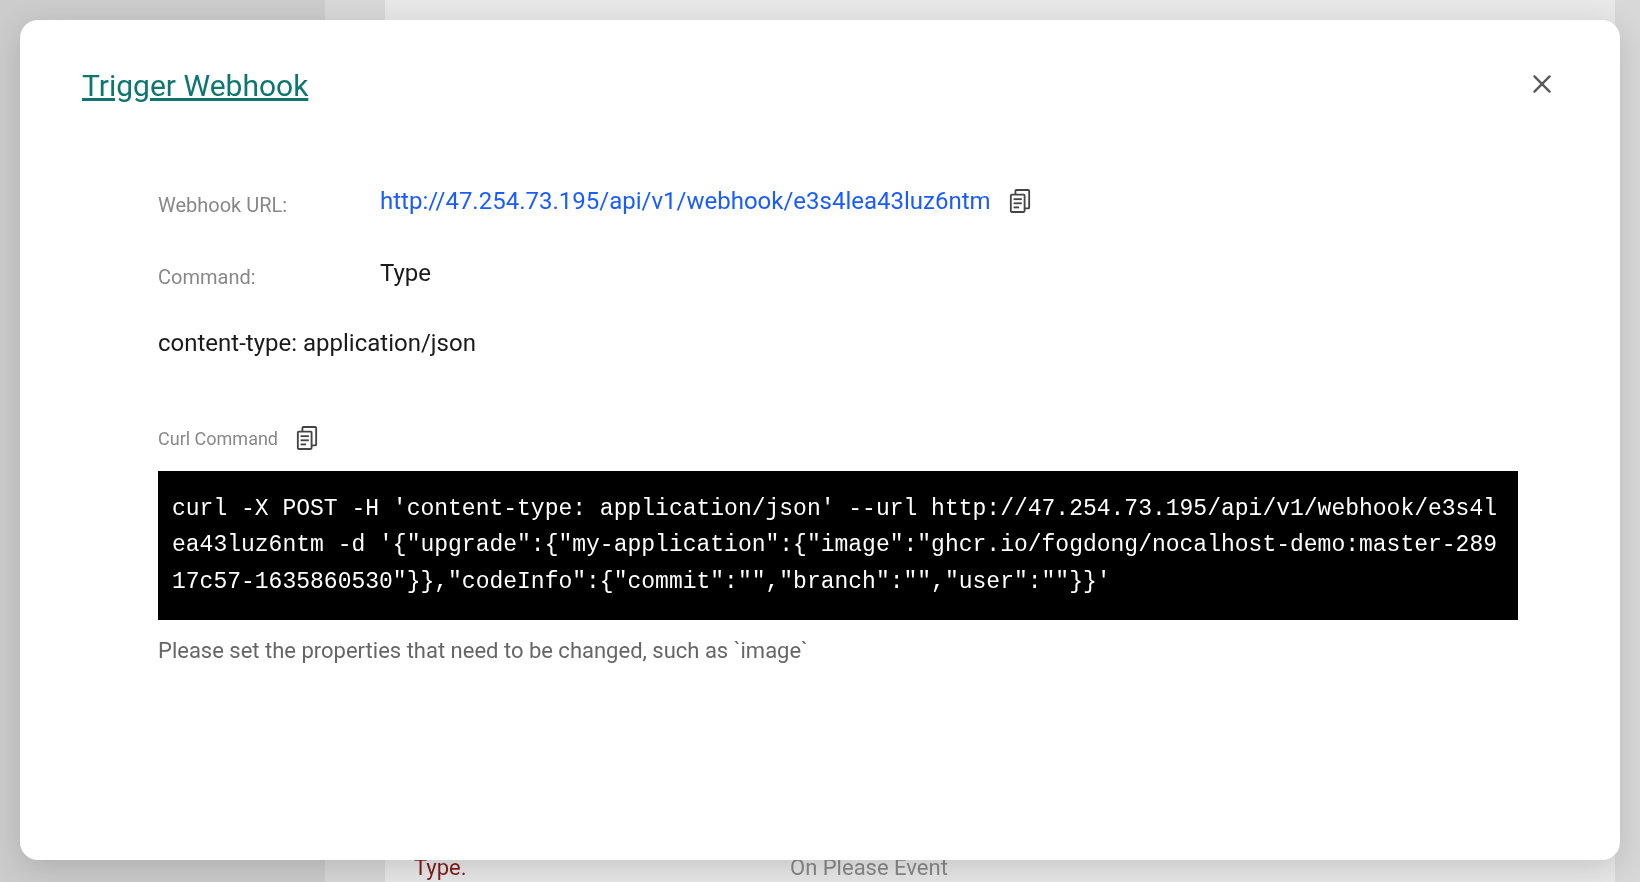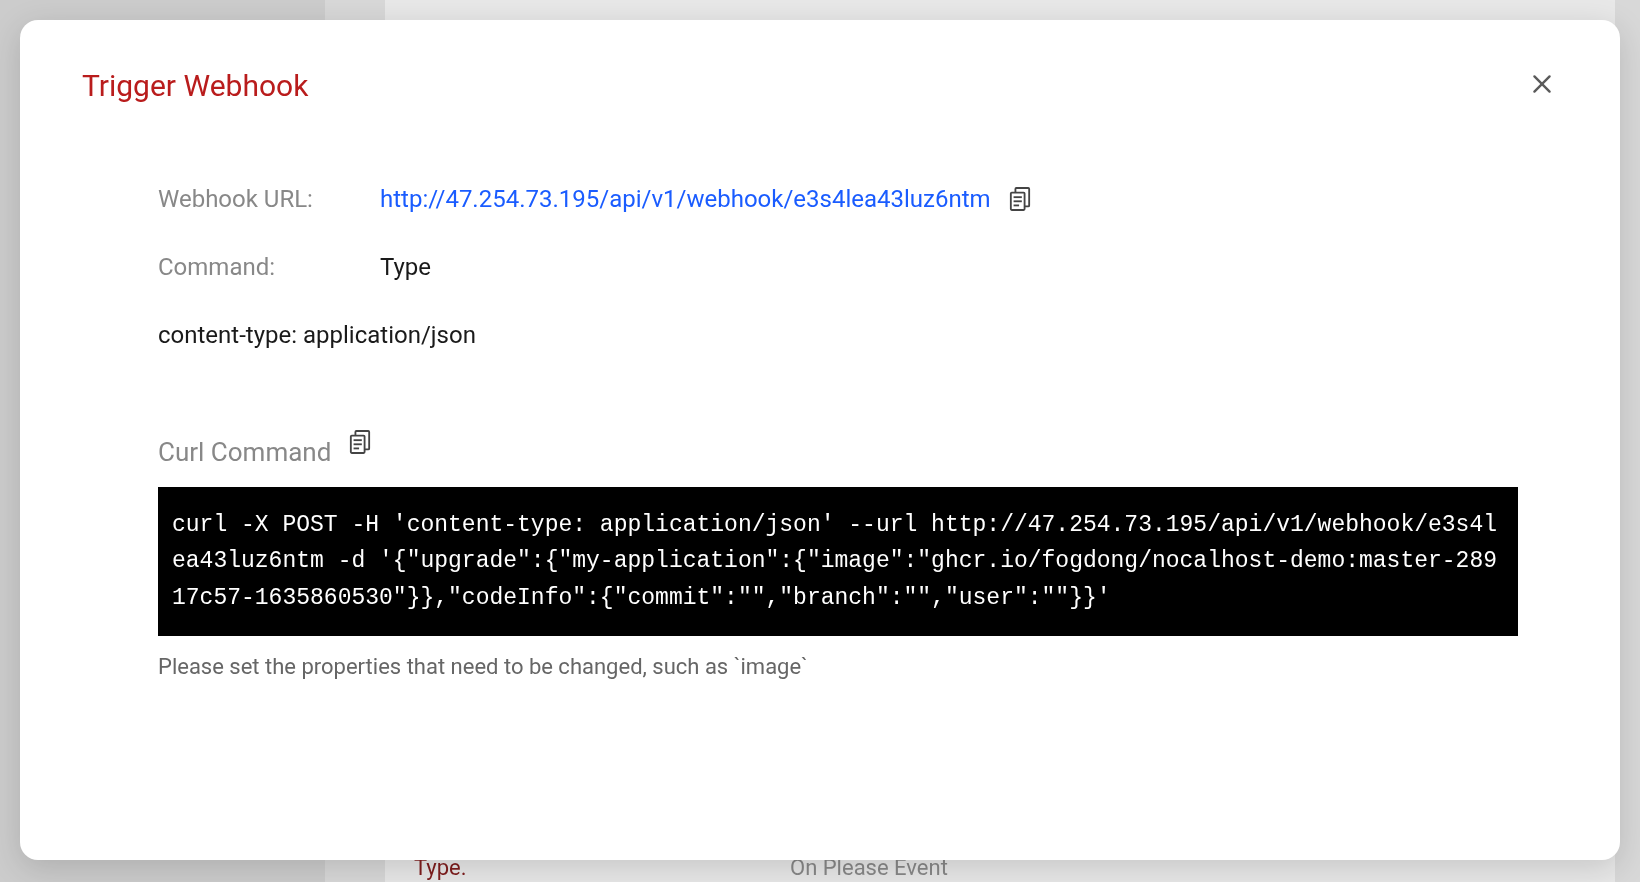--- a/index.html
+++ b/index.html
@@ -65,21 +65,22 @@
       padding: 48px 62px;
     }
     .modal-header {
       display: flex;
       justify-content: space-between;
       align-items: flex-start;
     }
     .modal-title {
       font-size: 30px;
       font-weight: 400;
-      color: #b91c1c;
+      color: #0f766e;
+      text-decoration: underline;
     }
     .close-btn {
       cursor: pointer;
       color: #5a5a5a;
       display: flex;
       align-items: center;
       justify-content: center;
       width: 32px;
       height: 32px;
     }
@@ -91,23 +92,24 @@
       padding-left: 76px;
       padding-top: 82px;
     }
     .info-row {
       display: flex;
       align-items: center;
       margin-bottom: 40px;
     }
     .info-label {
       width: 222px;
-      font-size: 24px;
+      font-size: 20px;
       color: #888;
       flex-shrink: 0;
+      margin-top: 8px;
     }
     .info-value {
       font-size: 24px;
       color: #1a1a1a;
     }
     .info-value.link {
       color: #1a5cff;
     }
     .copy-icon {
       margin-left: 18px;
@@ -120,23 +122,22 @@
       width: 22px;
       height: 26px;
     }
     .section-heading {
       display: flex;
       align-items: center;
       margin-top: 68px;
       margin-bottom: 20px;
     }
     .section-title {
-      font-size: 26px;
+      font-size: 18px;
       color: #888;
-      margin-top: 20px;
     }
     .code-block {
       background: #000;
       color: #fff;
       font-family: Liberation Mono, monospace;
       font-size: 23px;
       line-height: 1.58;
       padding: 20px 14px;
       white-space: pre-wrap;
       word-break: break-all;

